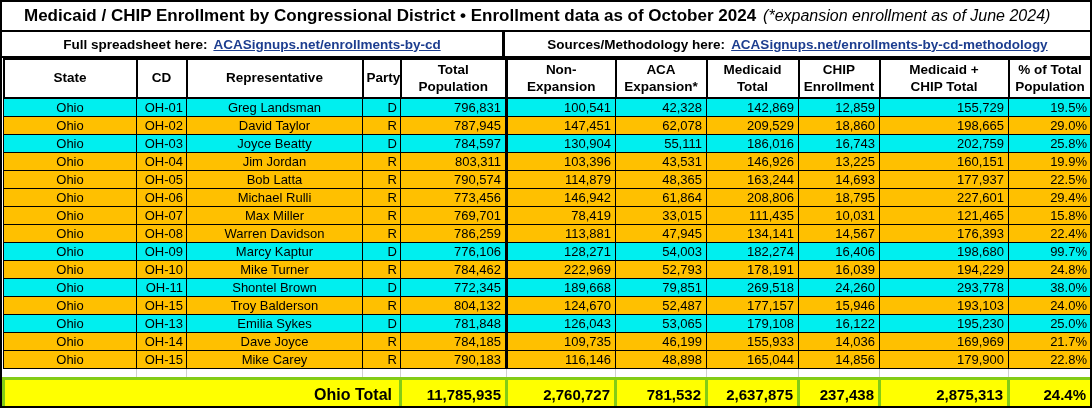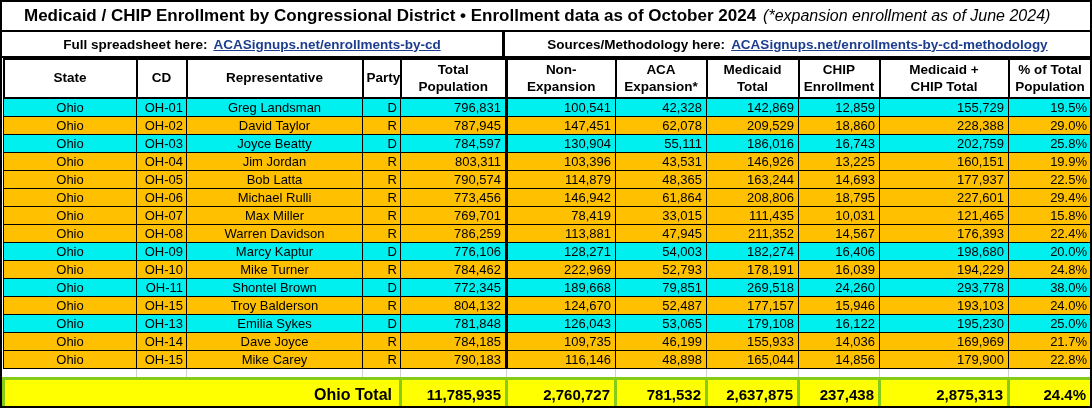--- a/index.html
+++ b/index.html
@@ -150,21 +150,21 @@
         <tr class="data-row rep">
     <td class="al">Ohio</td>
     <td class="ac">OH-02</td>
     <td class="al">David Taylor</td>
     <td class="ac">R</td>
     <td class="ar">787,945</td>
     <td class="ar thickL">147,451</td>
     <td class="ar">62,078</td>
     <td class="ar">209,529</td>
     <td class="ar">18,860</td>
-    <td class="ar">228,388</td>
+    <td class="ar">198,665</td>
     <td class="ar">29.0%</td>
   </tr>
         <tr class="data-row dem">
     <td class="al">Ohio</td>
     <td class="ac">OH-03</td>
     <td class="al">Joyce Beatty</td>
     <td class="ac">D</td>
     <td class="ar">784,597</td>
     <td class="ar thickL">130,904</td>
     <td class="ar">55,111</td>
@@ -226,37 +226,37 @@
     <td class="ar">15.8%</td>
   </tr>
         <tr class="data-row rep">
     <td class="al">Ohio</td>
     <td class="ac">OH-08</td>
     <td class="al">Warren Davidson</td>
     <td class="ac">R</td>
     <td class="ar">786,259</td>
     <td class="ar thickL">113,881</td>
     <td class="ar">47,945</td>
-    <td class="ar">211,352</td>
+    <td class="ar">134,141</td>
     <td class="ar">14,567</td>
     <td class="ar">176,393</td>
     <td class="ar">22.4%</td>
   </tr>
         <tr class="data-row dem">
     <td class="al">Ohio</td>
     <td class="ac">OH-09</td>
     <td class="al">Marcy Kaptur</td>
     <td class="ac">D</td>
     <td class="ar">776,106</td>
     <td class="ar thickL">128,271</td>
     <td class="ar">54,003</td>
     <td class="ar">182,274</td>
     <td class="ar">16,406</td>
     <td class="ar">198,680</td>
-    <td class="ar">20.0%</td>
+    <td class="ar">99.7%</td>
   </tr>
         <tr class="data-row rep">
     <td class="al">Ohio</td>
     <td class="ac">OH-10</td>
     <td class="al">Mike Turner</td>
     <td class="ac">R</td>
     <td class="ar">784,462</td>
     <td class="ar thickL">222,969</td>
     <td class="ar">52,793</td>
     <td class="ar">178,191</td>

